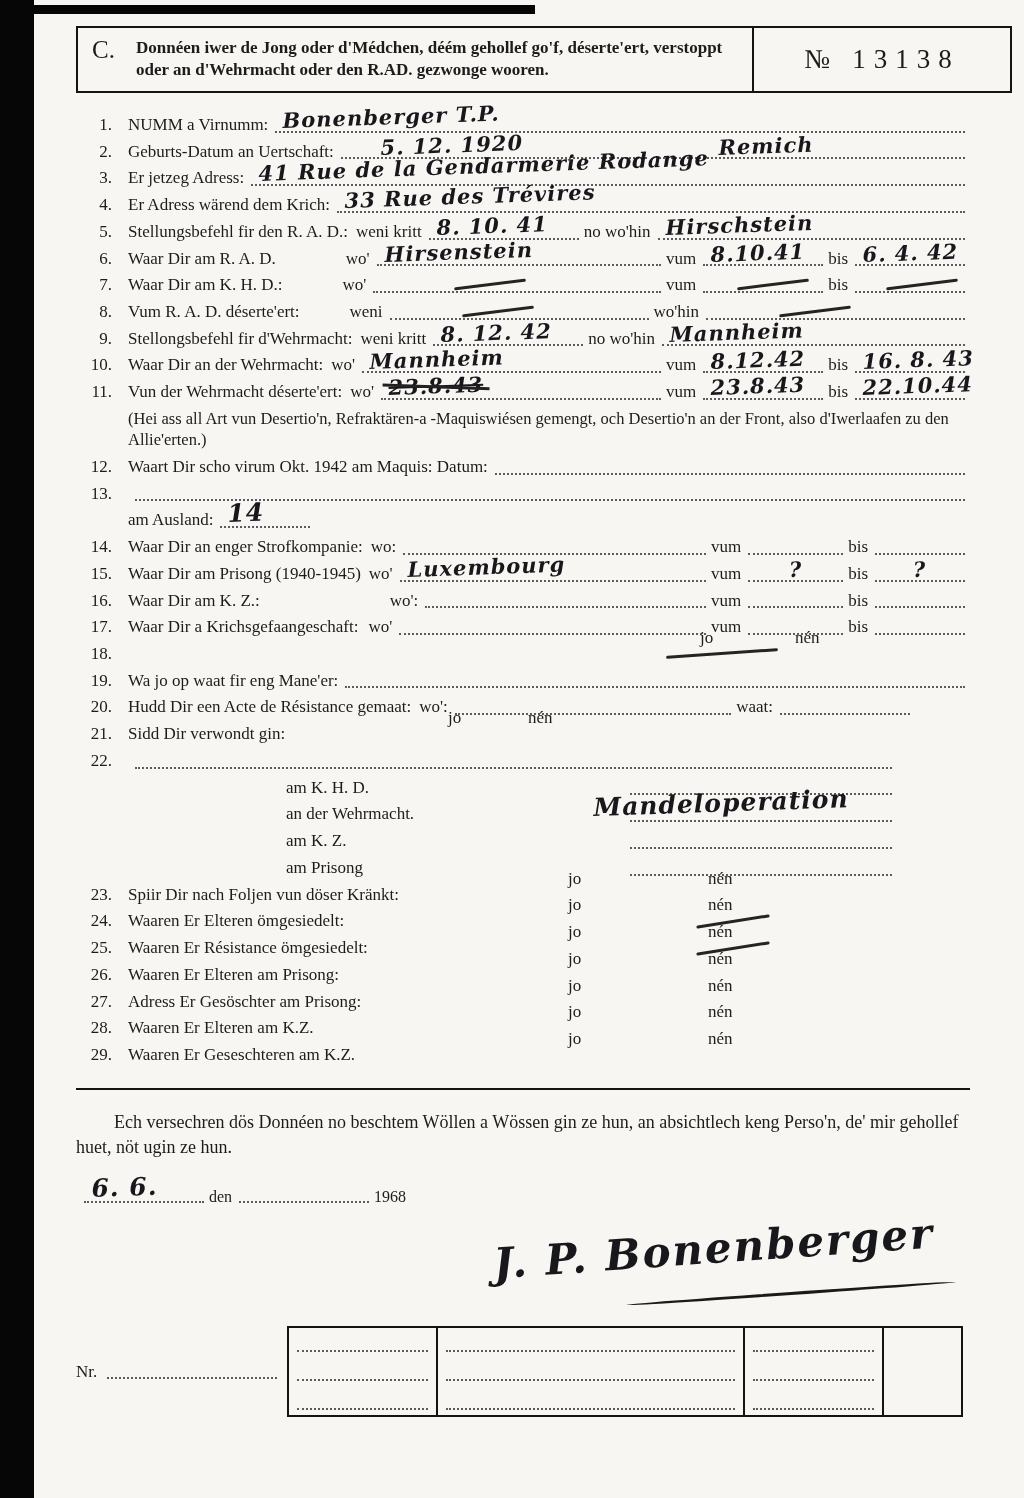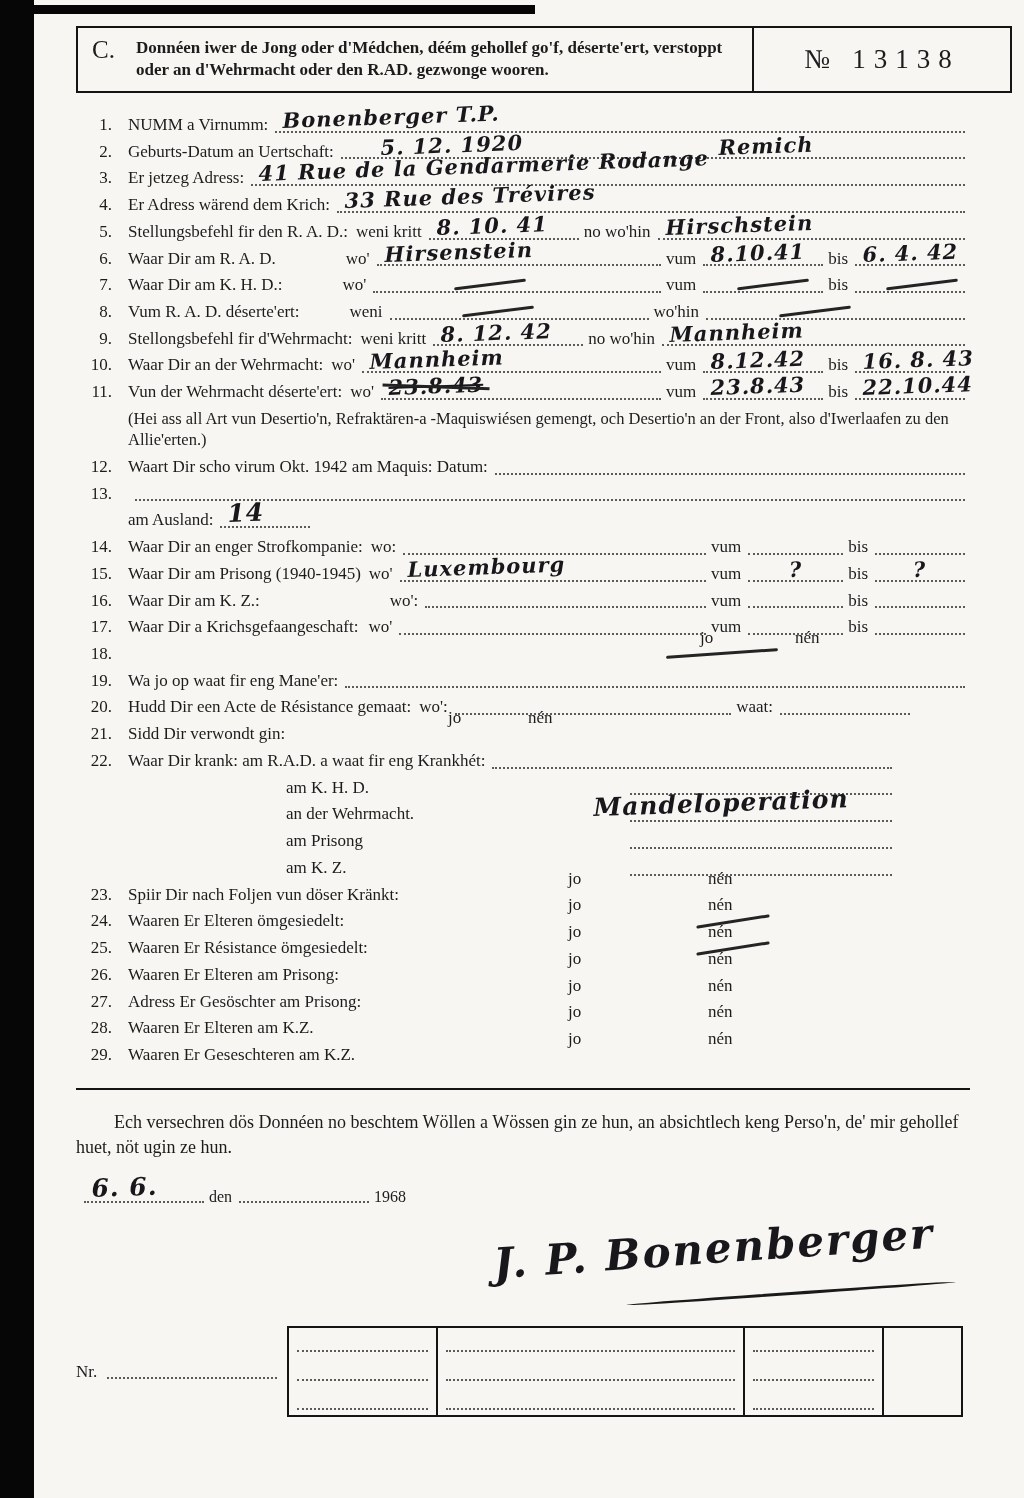--- a/index.html
+++ b/index.html
@@ -339,39 +339,38 @@
 
     <div class="row">
       <span class="num">21.</span>
       <span class="lbl">Sidd Dir verwondt gin:</span>
       <span class="jo jo21">jo</span>
       <span class="nen nen21">nén</span>
     </div>
 
     <div class="row">
       <span class="num">22.</span>
-      <span class="lbl">Waar Dir krank: am R.A.D. a waat fir eng Krankhét:</span>
       <span class="dots mr78"></span>
     </div>
     <div class="row sub22">
       <span class="lbl">am K. H. D.</span>
       <span class="dots sub"></span>
     </div>
     <div class="row sub22">
       <span class="lbl">an der Wehrmacht.</span>
       <span class="dots sub">
           <span class="hw big" style="left:-36px;">Mandeloperation</span>
         </span>
     </div>
     <div class="row sub22">
+      <span class="lbl">am K. Z.</span>
+      <span class="dots sub"></span>
+    </div>
+    <div class="row sub22">
       <span class="lbl">am Prisong</span>
-      <span class="dots sub"></span>
-    </div>
-    <div class="row sub22">
-      <span class="lbl">am K. Z.</span>
       <span class="dots sub"></span>
     </div>
 
     <div class="row">
       <span class="num">23.</span>
       <span class="lbl">Spiir Dir nach Foljen vun döser Kränkt:</span>
       <span class="jo">jo</span>
       <span class="nen">nén</span>
     </div>
 

